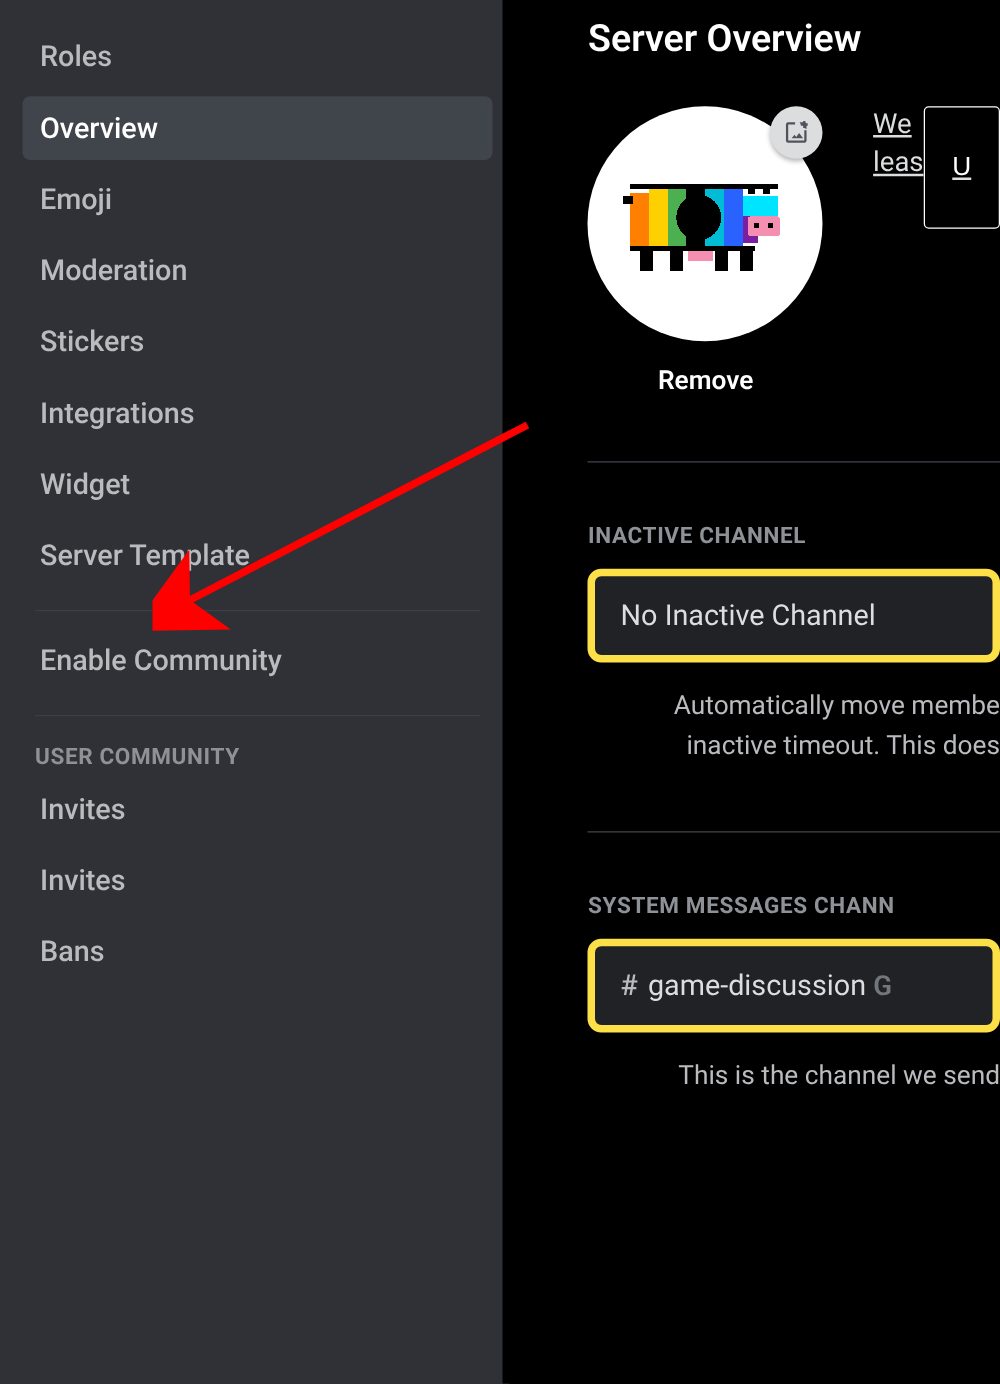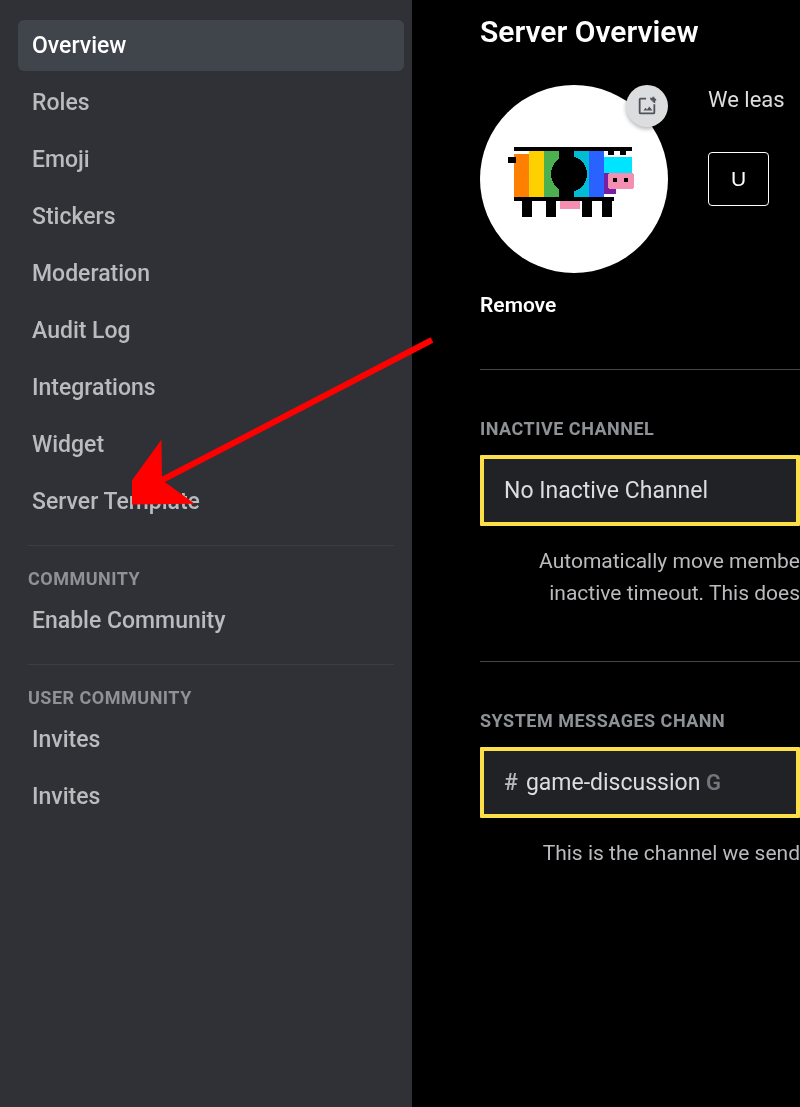--- a/index.html
+++ b/index.html
@@ -58,20 +58,21 @@
   }
   .avatar-block {
     display: flex;
     gap: 40px;
     align-items: flex-start;
   }
   .avatar-wrap {
     position: relative;
     display: flex;
     flex-direction: column;
+    align-items: center;
   }
   .avatar {
     width: 188px;
     height: 188px;
     border-radius: 50%;
     background: #ffffff;
     display: flex;
     align-items: center;
     justify-content: center;
     overflow: hidden;
@@ -93,23 +94,24 @@
   .upload-badge svg { width: 22px; height: 22px; fill: #4f545c; }
   .remove-text {
     margin-top: 20px;
     color: #ffffff;
     font-size: 21px;
     font-weight: 600;
     cursor: pointer;
   }
   .right-col {
     display: flex;
-    flex-direction: column;
+    flex-direction: row;
     color: #dcddde;
     font-size: 22px;
+    text-decoration: underline;
   }
   .hint {
     line-height: 1.4;
     margin-bottom: 36px;
   }
   .upload-btn {
     border: 1px solid #ffffff;
     background: transparent;
     color: #ffffff;
     font-size: 21px;
@@ -126,22 +128,22 @@
   }
   .section-label {
     color: #8e9297;
     font-size: 18px;
     font-weight: 700;
     letter-spacing: 0.5px;
     margin-bottom: 16px;
   }
   .select-box {
     background: #202225;
-    border: 4px solid #fde047;
-    border-radius: 1px;
+    border: 6px solid #fde047;
+    border-radius: 11px;
     padding: 18px 20px;
     color: #dcddde;
     font-size: 23px;
     cursor: pointer;
     margin-bottom: 20px;
     overflow: hidden;
     white-space: nowrap;
   }
   .helper {
     color: #b9bbbe;
@@ -165,40 +167,39 @@
     position: absolute;
     pointer-events: none;
     z-index: 10;
   }
 </style>
 </head>
 <body>
 
 <nav class="sidebar">
 
+  <div class="sidebar-item">Roles</div>
   <div class="sidebar-item selected">Overview</div>
-  <div class="sidebar-item">Roles</div>
   <div class="sidebar-item">Emoji</div>
+  <div class="sidebar-item">Moderation</div>
   <div class="sidebar-item">Stickers</div>
-  <div class="sidebar-item">Moderation</div>
-  <div class="sidebar-item">Audit Log</div>
   <div class="sidebar-item">Integrations</div>
   <div class="sidebar-item">Widget</div>
   <div class="sidebar-item">Server Template</div>
 
   <div class="divider"></div>
 
-  <div class="category-header">COMMUNITY</div>
   <div class="sidebar-item">Enable Community</div>
 
   <div class="divider"></div>
 
   <div class="category-header">USER COMMUNITY</div>
   <div class="sidebar-item">Invites</div>
   <div class="sidebar-item">Invites</div>
+  <div class="sidebar-item">Bans</div>
 </nav>
 
 <main class="main">
   <h1 class="page-title">Server Overview</h1>
 
   <div class="avatar-block">
     <div class="avatar-wrap">
       <div class="avatar">
 
         <svg viewBox="0 0 140 100" shape-rendering="crispEdges">

